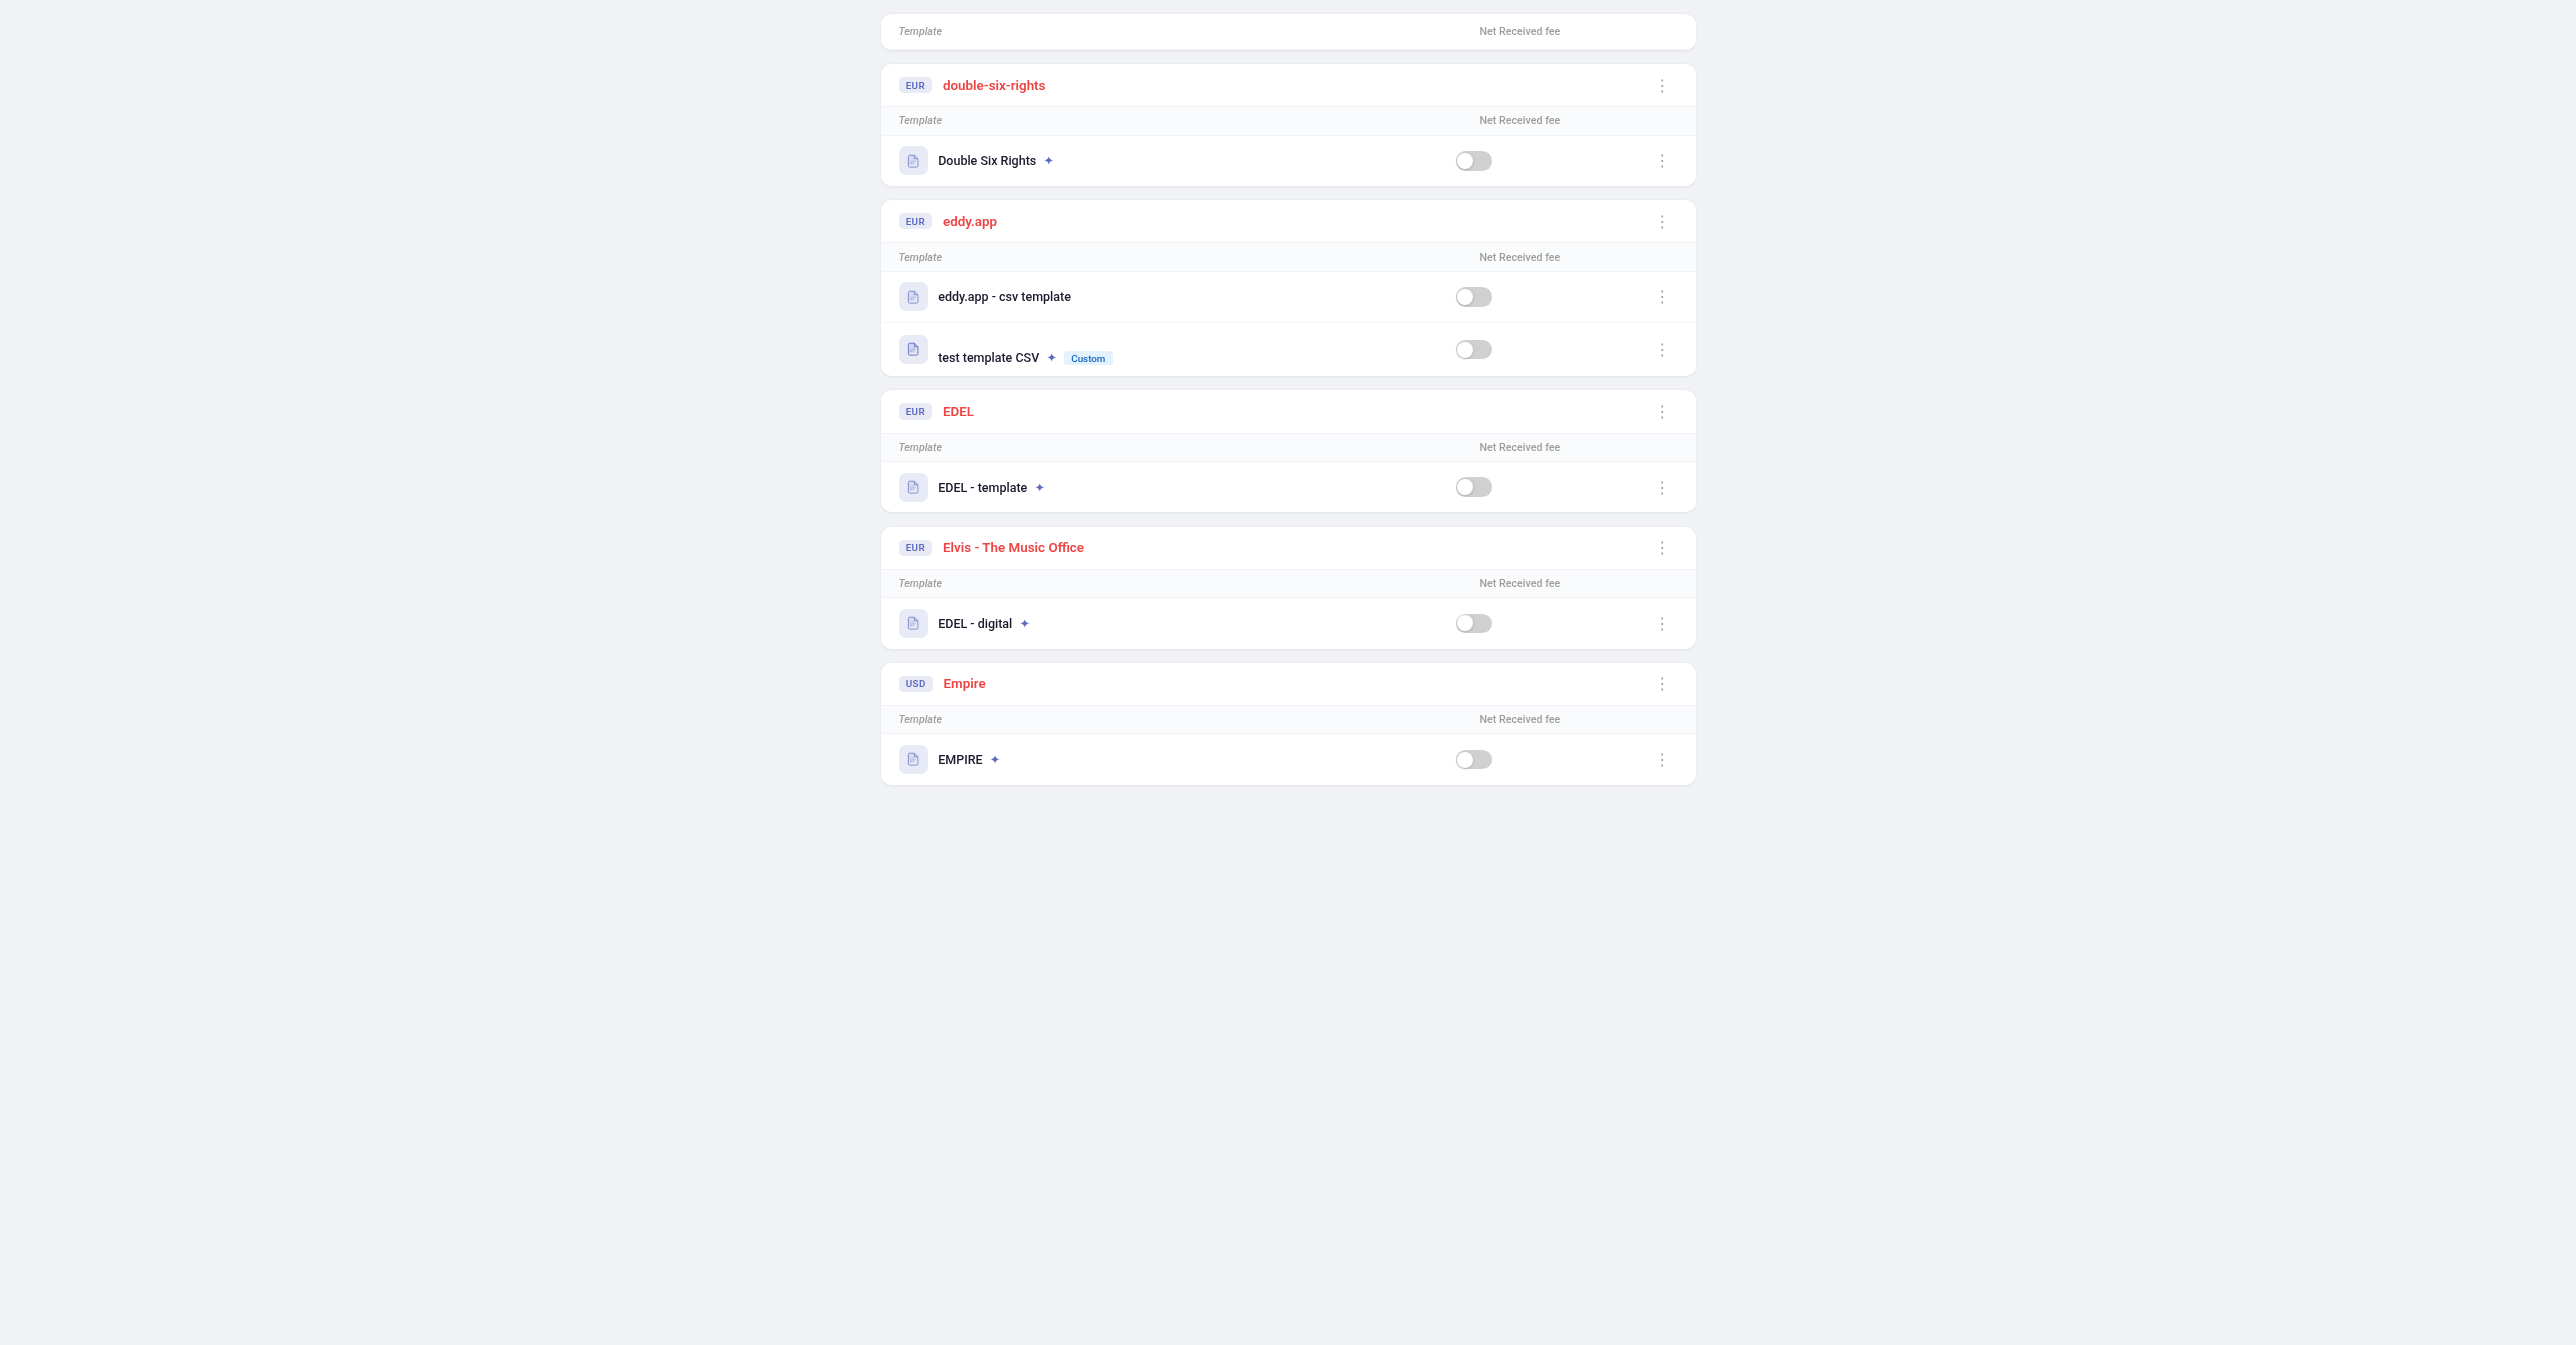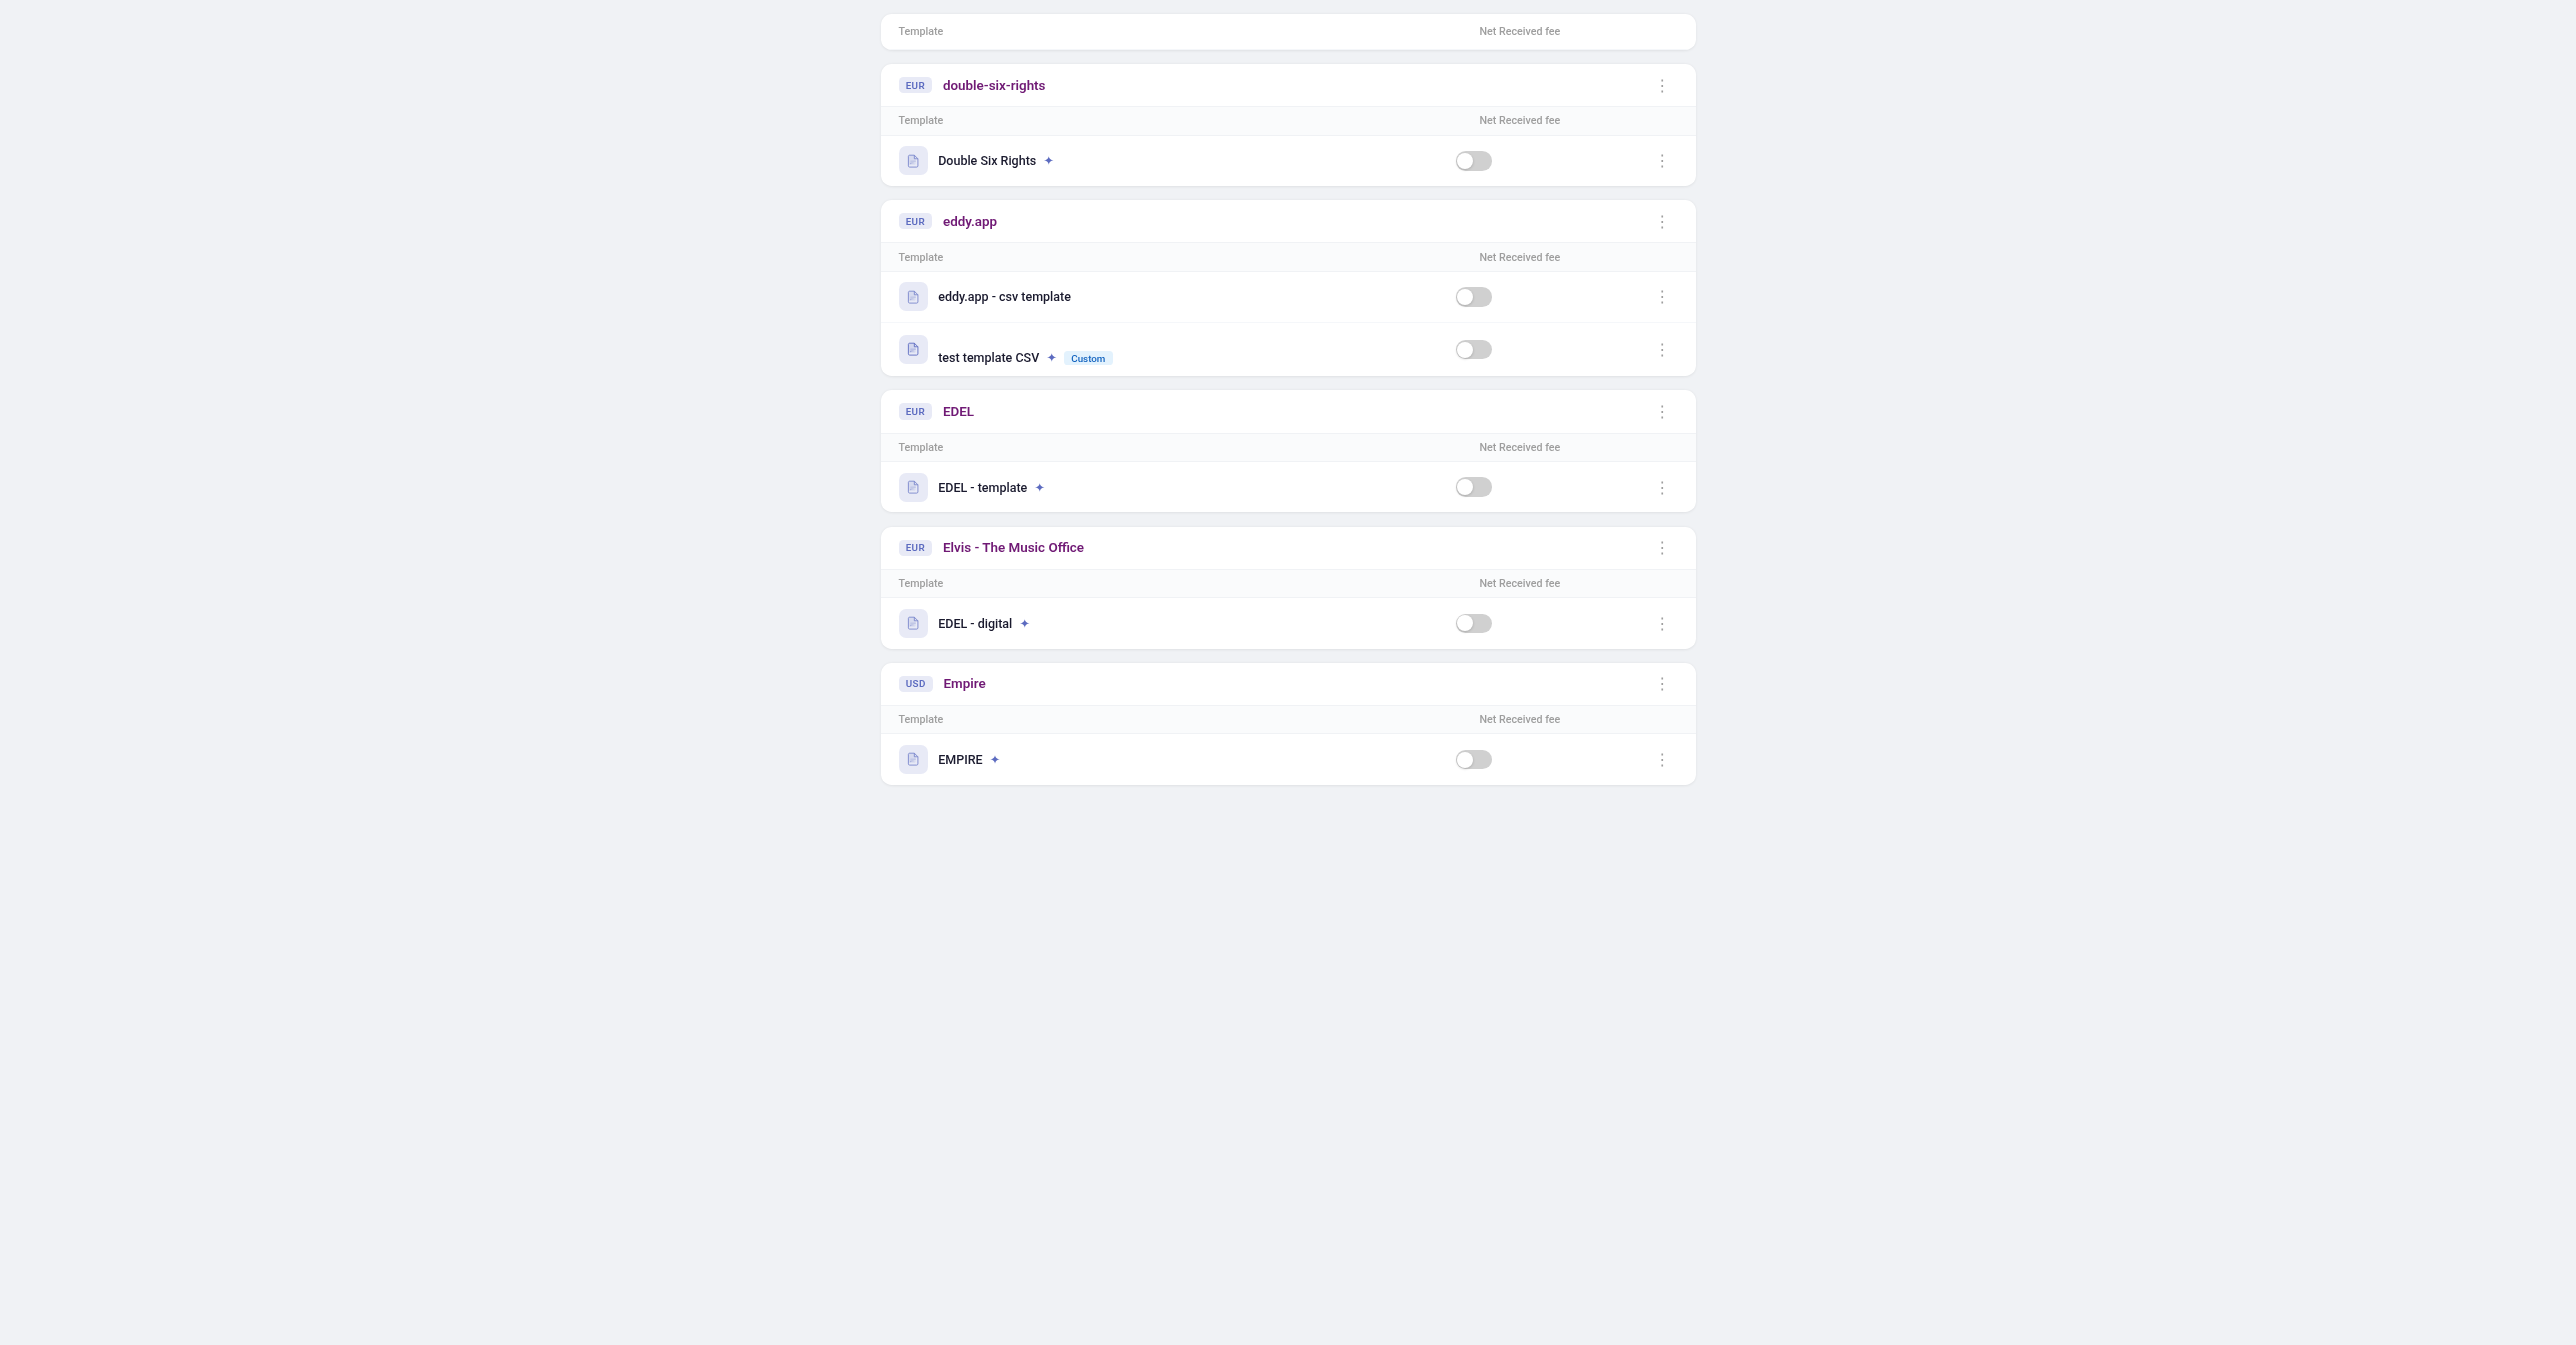--- a/index.html
+++ b/index.html
@@ -33,21 +33,21 @@
       font-size: 9.8px;
       font-weight: 600;
       padding: 2.7px 7.2px;
       border-radius: 4.5px;
       margin-right: 10.7px;
       letter-spacing: 0.4px;
     }
     .group-name {
       font-weight: 600;
       font-size: 13.4px;
-      color: #701a75;
+      color: #ef4444;
       flex: 1;
     }
     .more-btn {
       background: none;
       border: none;
       cursor: pointer;
       color: #9e9e9e;
       font-size: 16px;
       padding: 3.6px 7.2px;
       border-radius: 3.6px;
@@ -59,20 +59,21 @@
       display: flex;
       padding: 7.2px 18px;
       background: #fafbfc;
       border-bottom: 0.9px solid #f0f2f5;
     }
     .col-template {
       flex: 1;
       font-size: 10.7px;
       color: #9e9e9e;
       font-weight: 500;
+      font-style: italic;
     }
     .col-fee {
       width: 179px;
       font-size: 10.7px;
       color: #9e9e9e;
       font-weight: 500;
       padding-left: 24px;
     }
     .col-action {
       width: 43px;

